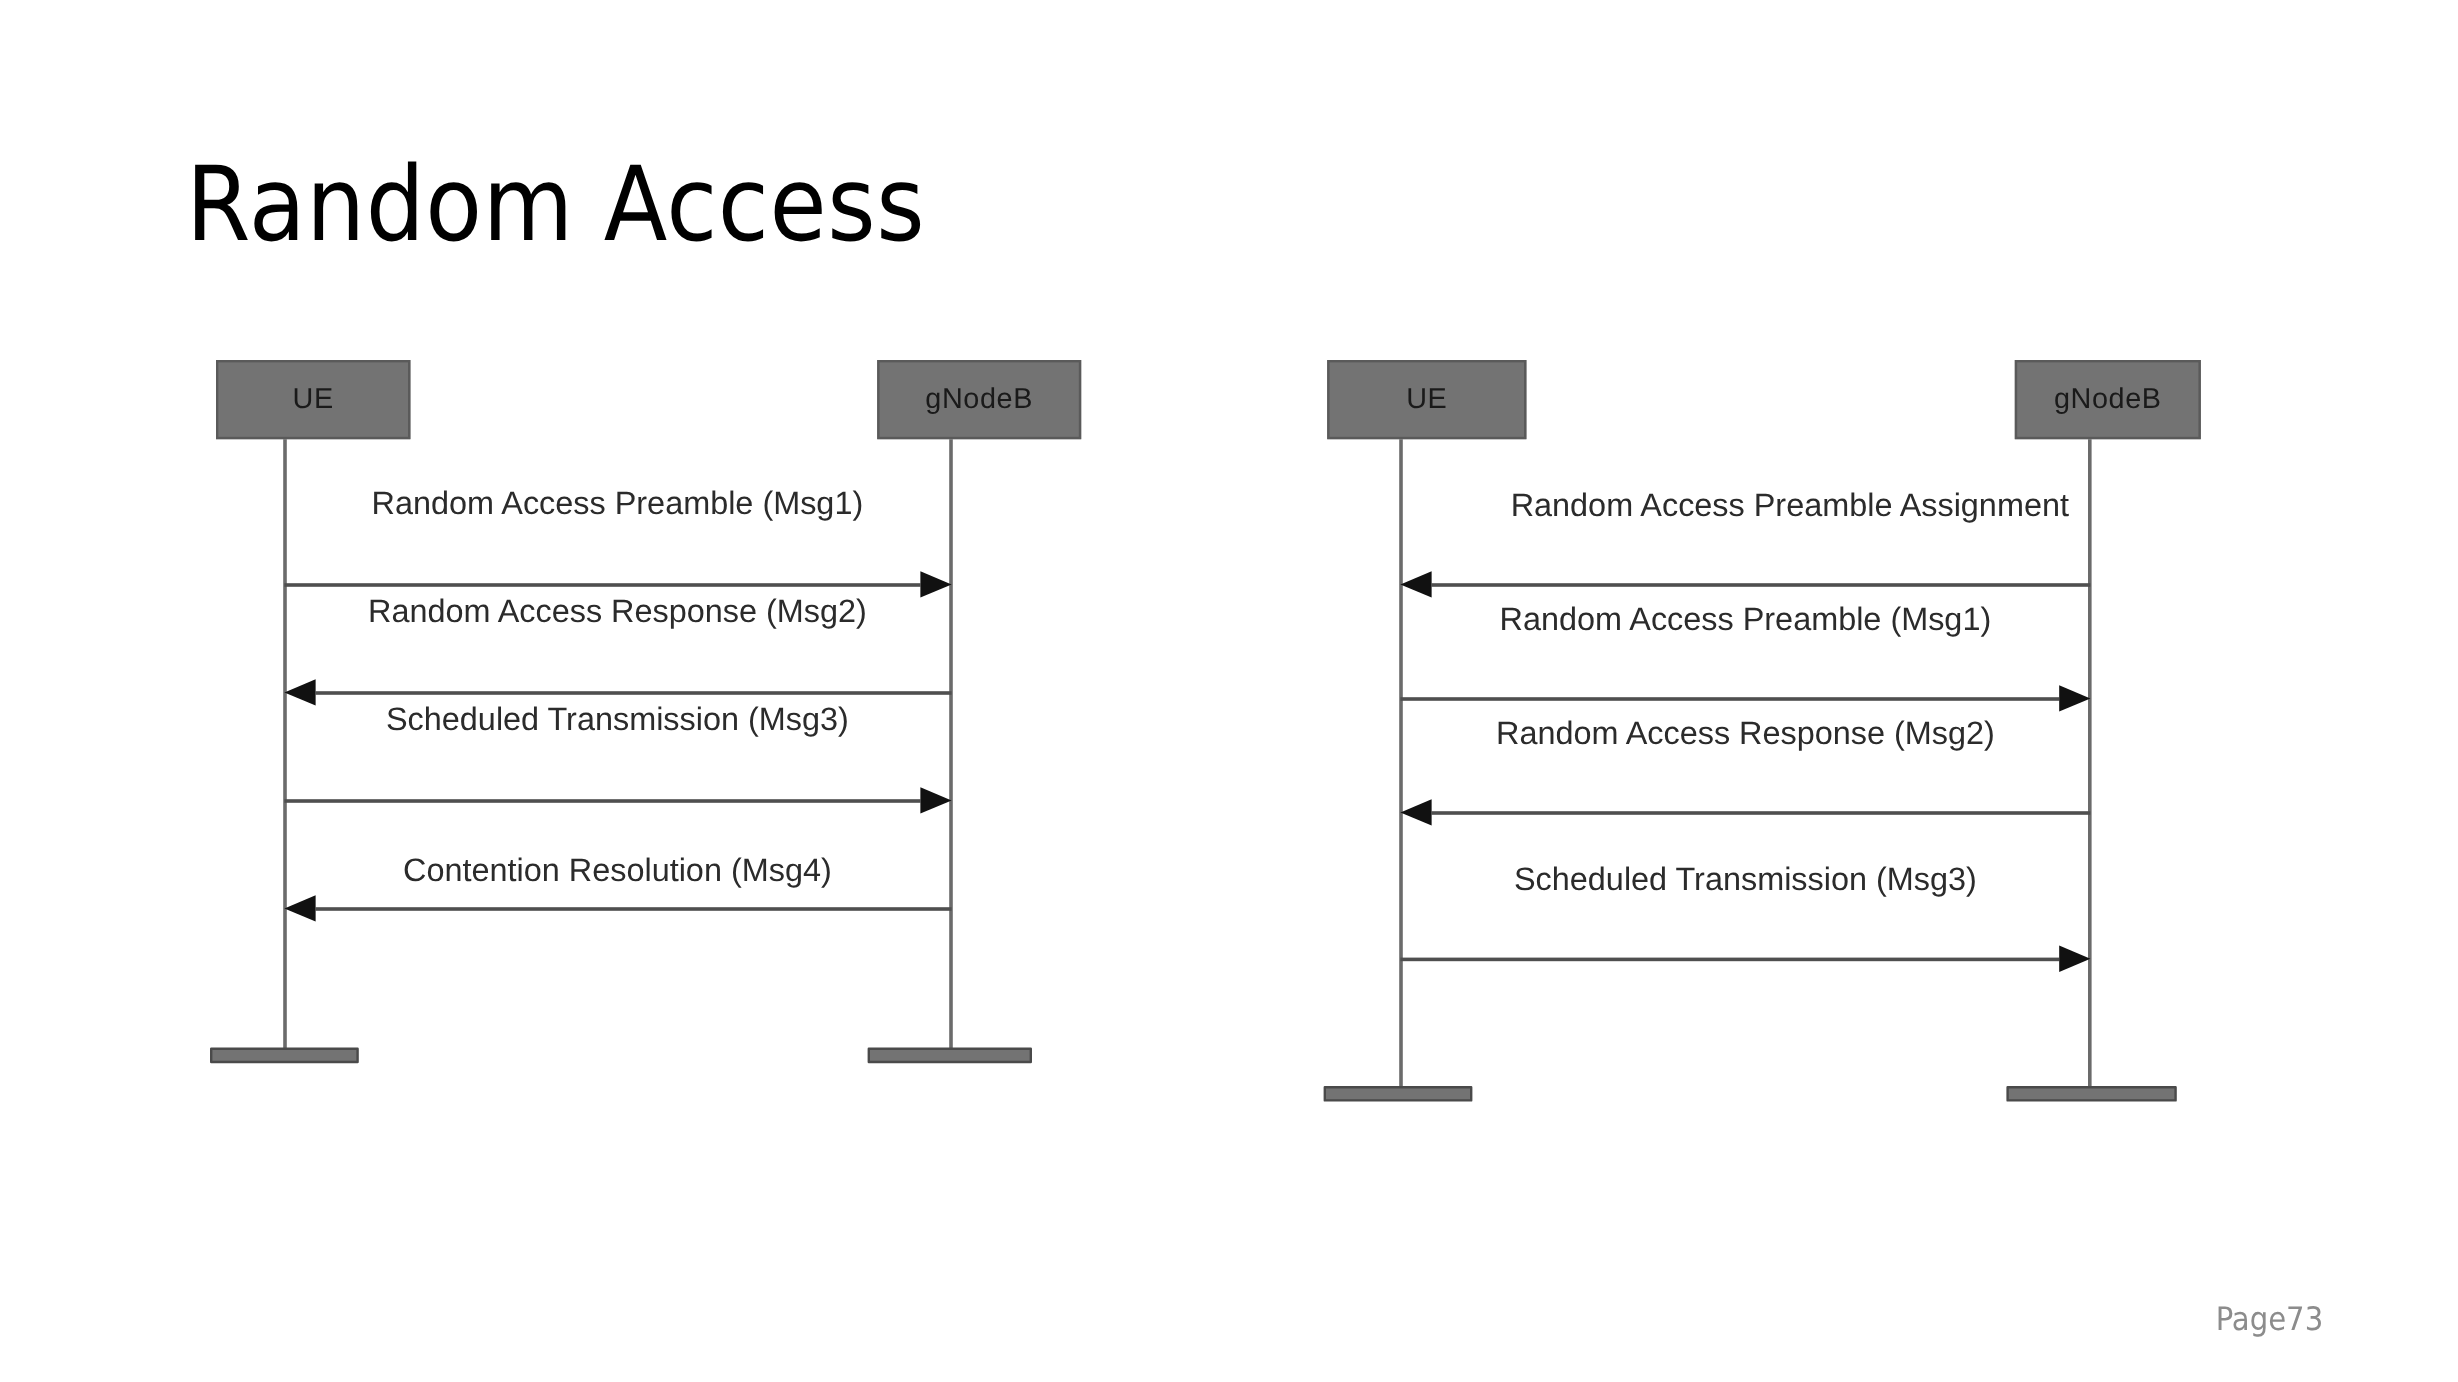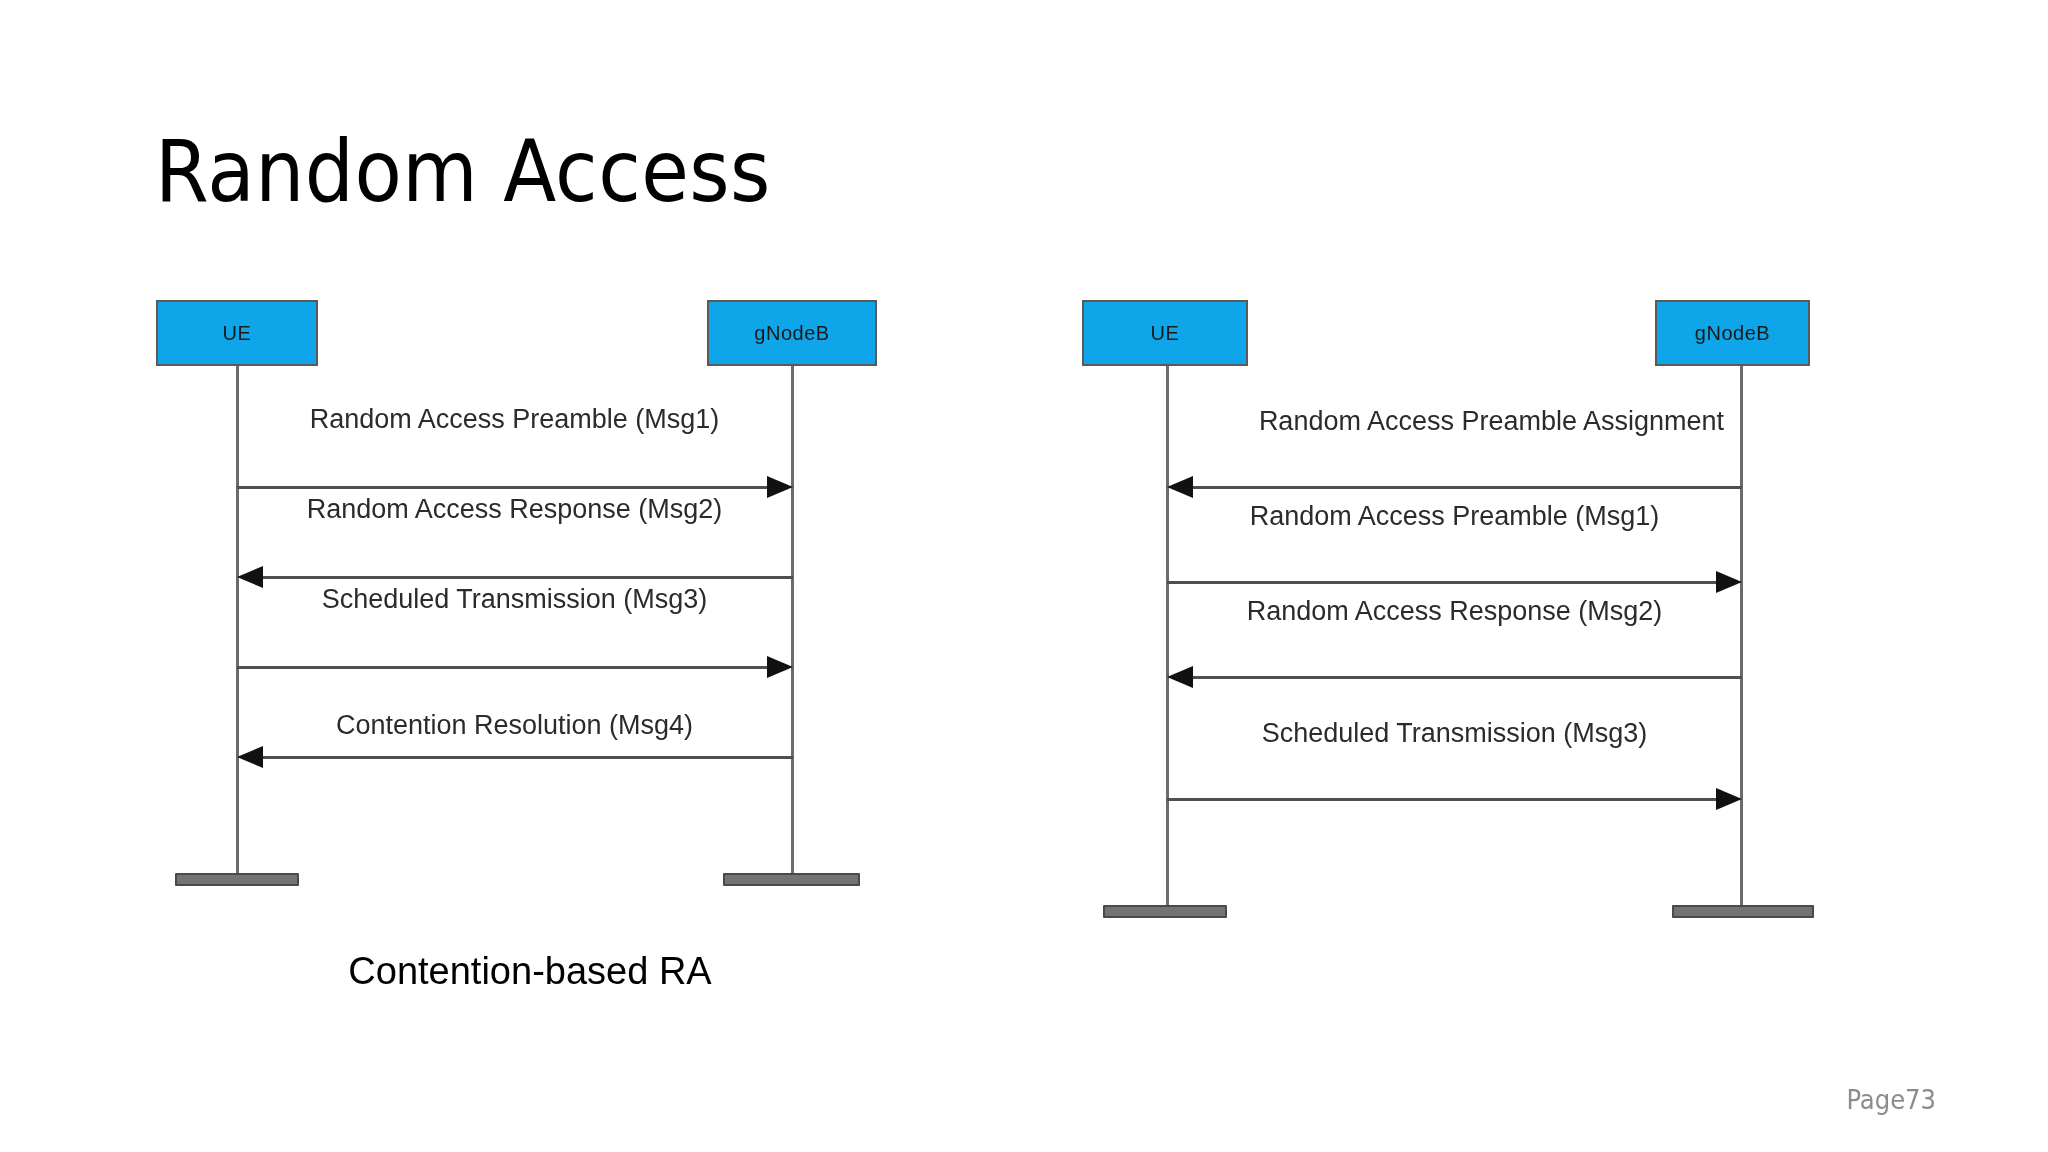--- a/index.html
+++ b/index.html
@@ -41,29 +41,30 @@
     position: absolute;
   }
   #diagram-left  { left: 140px;  top: 300px; width: 760px;  height: 600px; }
   #diagram-right { left: 1070px; top: 300px; width: 790px;  height: 630px; }
 
   
   .actor-box {
     position: absolute;
     box-sizing: border-box;
     border: 2px solid #5a5a5a;
-    background: #0ea5e9;
+    background: #737373;
     display: flex;
     align-items: center;
     justify-content: center;
     color: #1a1a1a;
-    font-size: 20px;
+    font-size: 24px;
     font-family: "Liberation Sans", sans-serif;
     font-weight: 400;
     letter-spacing: 0.5px;
+    margin-left: 24px;
   }
 
   
   .lifeline {
     position: absolute;
     width: 3px;
     background: #6b6b6b;
   }
 
   
@@ -202,18 +203,17 @@
     <div class="msg">
       <div class="msg-label" style="left:97px; top:420px; width:575px;">Scheduled Transmission (Msg3)</div>
       <div class="msg-line" style="left:97px; top:498px; width:549px;"></div>
       <div class="arrow-head arrow-right" style="left:646px; top:488px;"></div>
     </div>
 
     <div class="terminator" style="left:33px;  top:605px; width:124px;"></div>
     <div class="terminator" style="left:602px; top:605px; width:142px;"></div>
   </div>
 
-  <div class="caption" id="caption-left">Contention-based RA</div>
 
 
   <div id="page-number">Page73</div>
 
 </div>
 
 </body></html>

